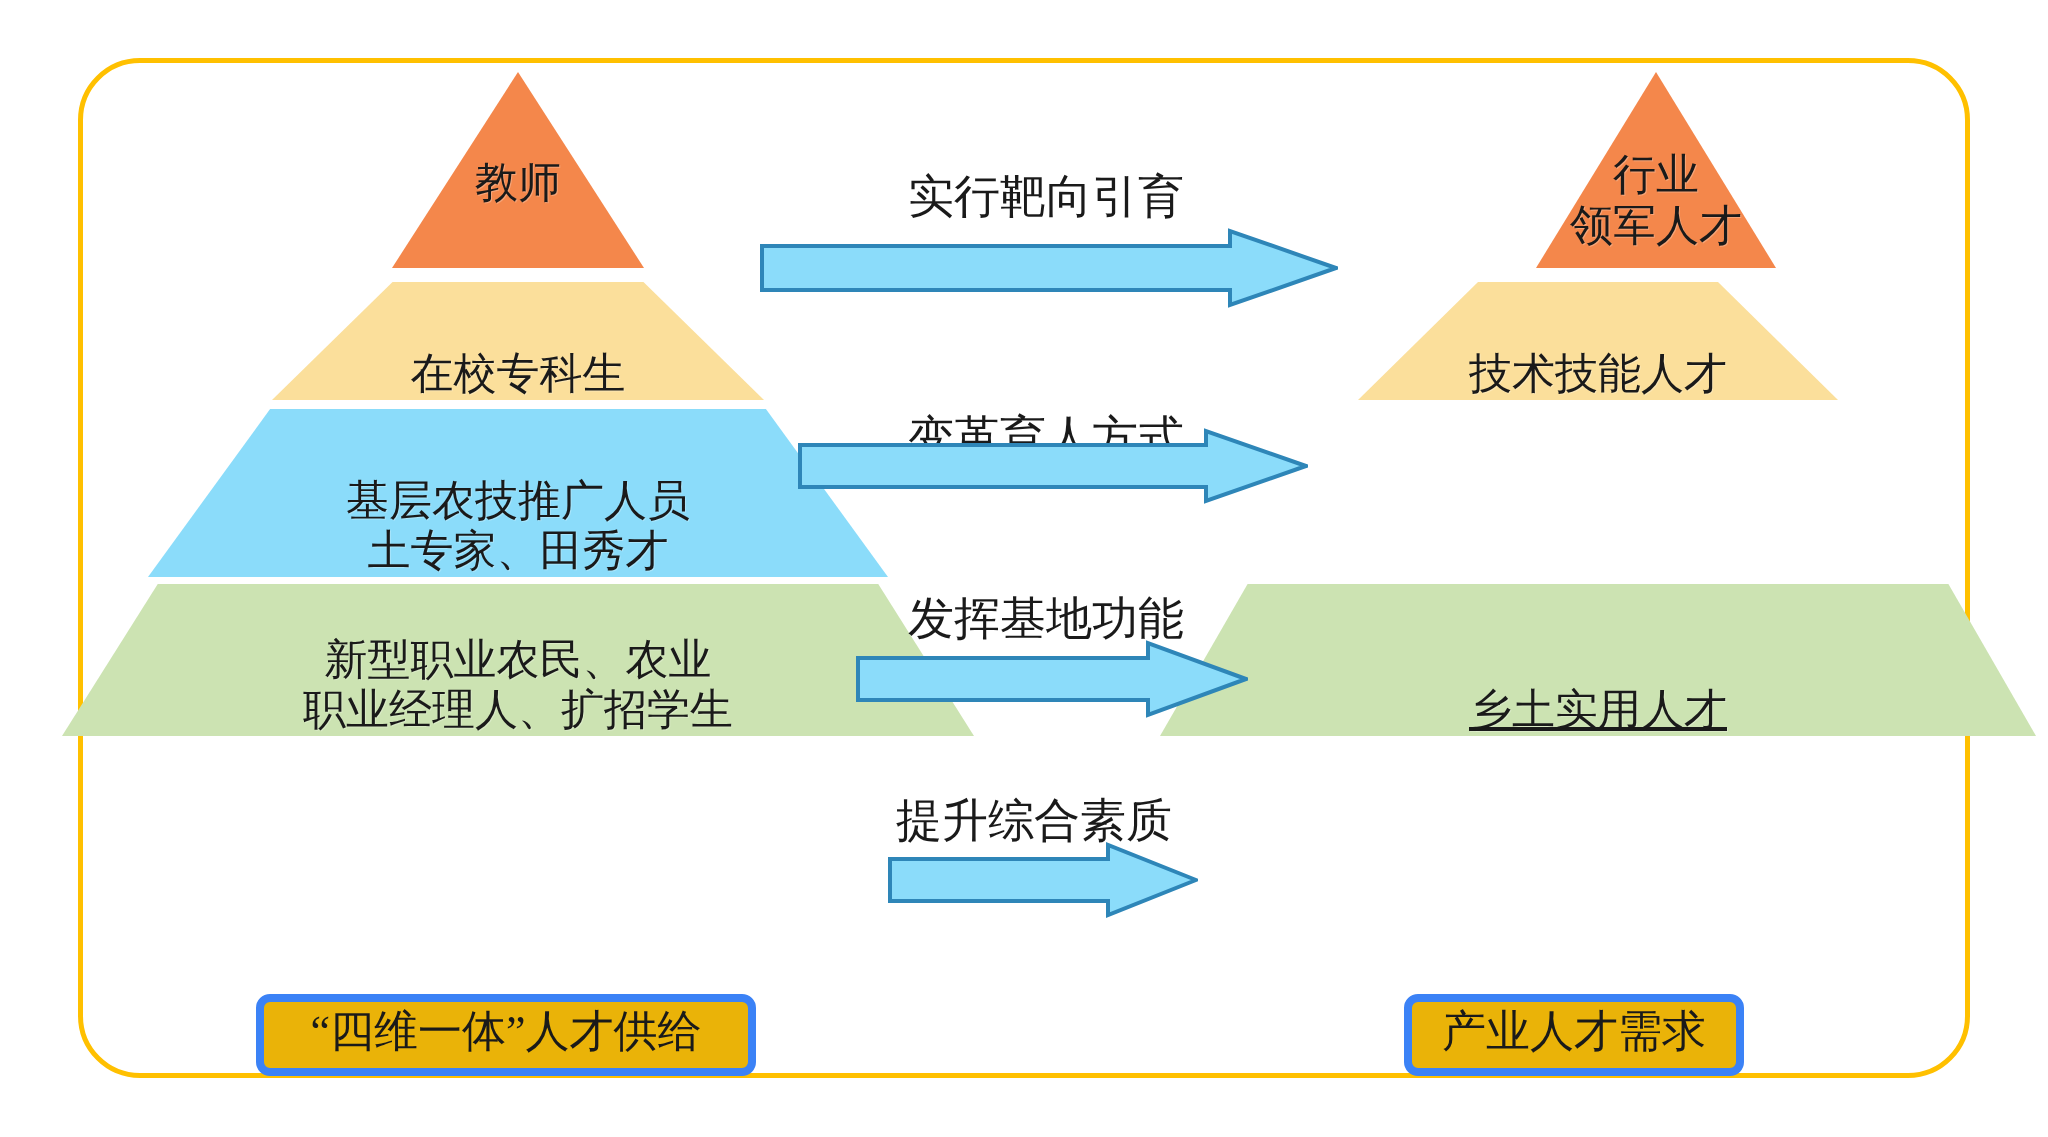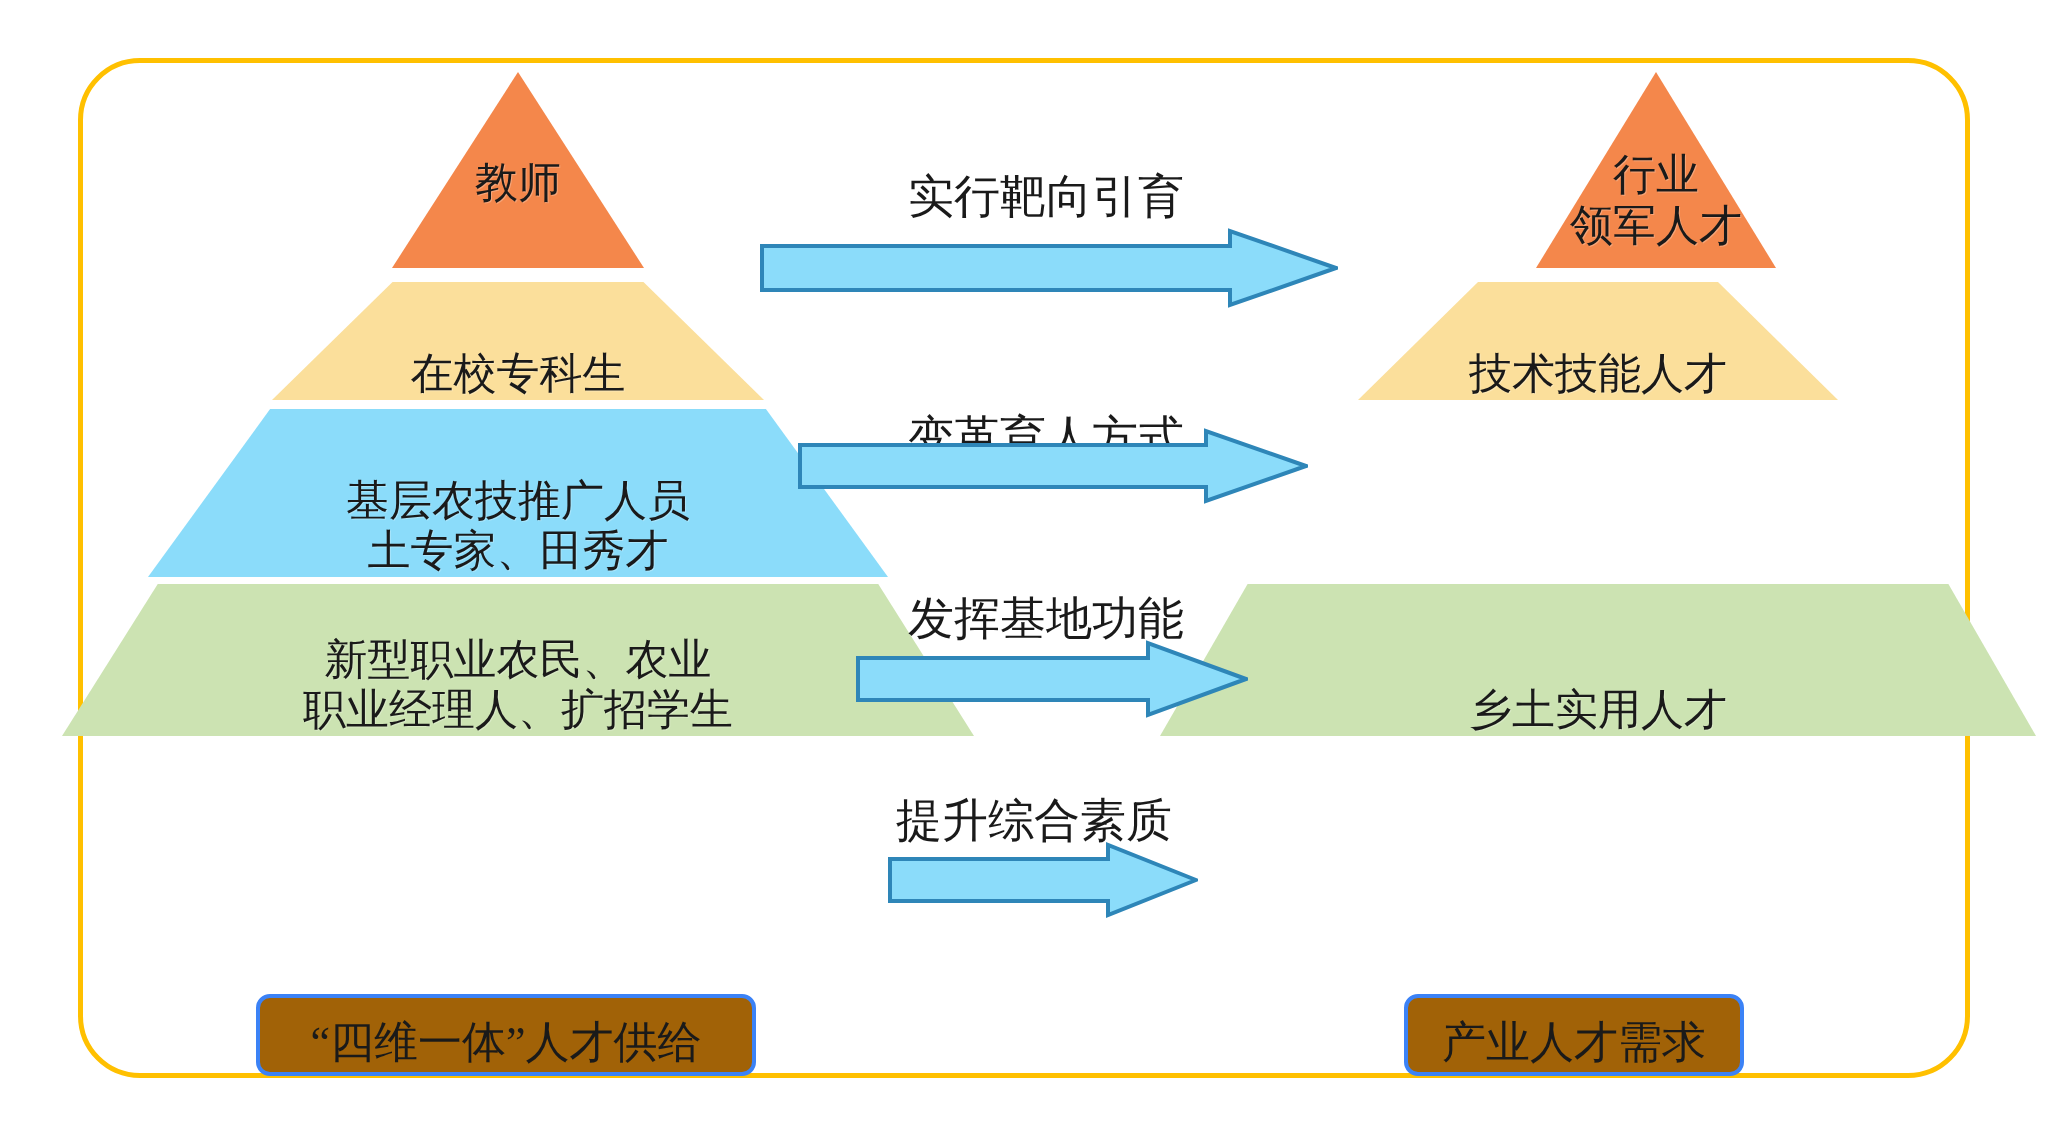--- a/index.html
+++ b/index.html
@@ -83,41 +83,41 @@
         font-size: 43px; }
   #R2 { left: 1240px; top: 408px; width: 716px; height: 168px;
         background: #8BDCFA;
         -webkit-clip-path: polygon(17% 0%, 83% 0%, 100% 100%, 0% 100%);
         clip-path: polygon(17% 0%, 83% 0%, 100% 100%, 0% 100%);
         font-size: 43px; }
   #R3 { left: 1160px; top: 584px; width: 876px; height: 152px;
         background: #CCE3B2;
         -webkit-clip-path: polygon(10% 0%, 90% 0%, 100% 100%, 0% 100%);
         clip-path: polygon(10% 0%, 90% 0%, 100% 100%, 0% 100%);
-        font-size: 43px; }
+        font-size: 43px; text-decoration: underline; }
 
   
   .arrow-group { position: absolute; }
   .arrow-label {
     position: absolute;
     font-size: 46px;
     color: #1a1a1a;
     white-space: nowrap;
     text-shadow: 1px 1px 0 rgba(255,255,255,0.3);
   }
   .arrow-svg { position: absolute; display: block; }
 
   
   .caption {
     position: absolute;
     display: flex;
-    align-items: flex-end;
+    align-items: flex-start;
     justify-content: center;
-    background: #a16207;
-    border: 4px solid #3b82f6;
+    background: #eab308;
+    border: 8px solid #3b82f6;
     border-radius: 14px;
     font-size: 44px;
     color: #1a1a1a;
     box-sizing: border-box;
     white-space: nowrap;
   }
   #capLeft  { left: 256px;  top: 994px; width: 500px; height: 82px; }
   #capRight { left: 1404px; top: 994px; width: 340px; height: 82px; }
 </style>
 </head>

